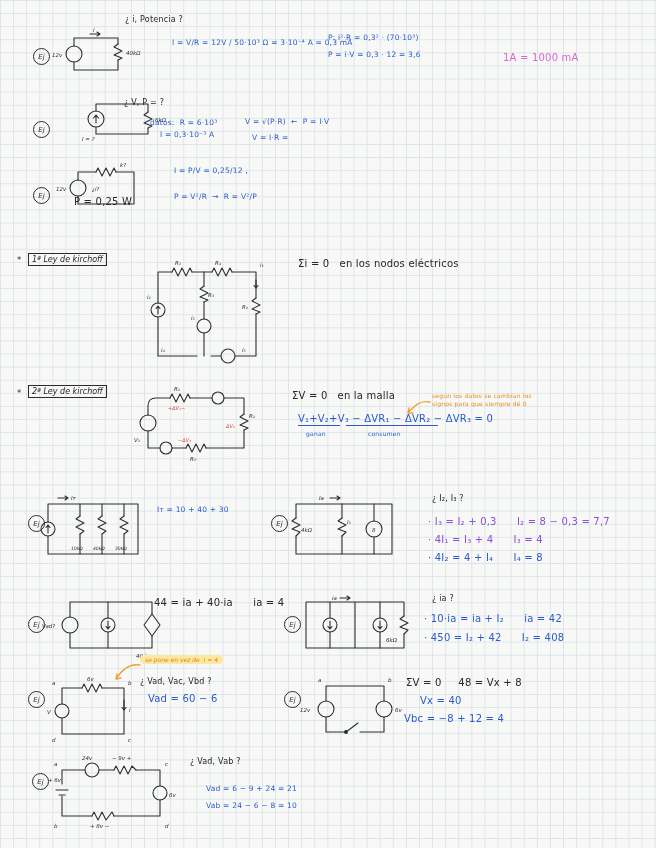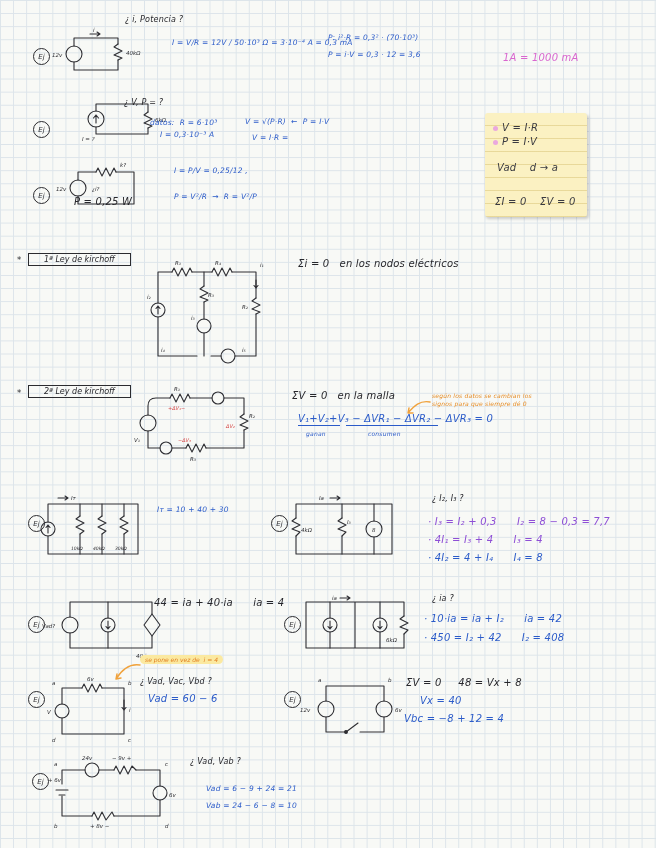--- a/index.html
+++ b/index.html
@@ -2,28 +2,28 @@
 <html><head>
 <meta charset="utf-8">
 <style>
   html,body{margin:0;padding:0;background:#e9eaea;}
   .page{position:relative;width:656px;height:848px;margin:0 auto;overflow:hidden;
     font-family:"DejaVu Sans",sans-serif;
     background:
       linear-gradient(to right,#dce4ea 1px,transparent 1px) 0 0/13.1px 13.1px,
       linear-gradient(to bottom,#dce4ea 1px,transparent 1px) 0 0/13.1px 13.1px,
       #f8f9f6;}
-  .t{position:absolute;white-space:pre;font-style:italic;letter-spacing:.2px;font-size:7.5px;line-height:1.2;}
+  .t{position:absolute;white-space:pre;letter-spacing:.2px;font-size:7.5px;line-height:1.2;}
   .s6{font-size:6px}.s7{font-size:10px}.s8{font-size:8px}.s9{font-size:8.5px}
   .ink{color:#26262b}.blue{color:#2b5bc9}.purple{color:#8e4fd6}.pink{color:#d966cf}
   .orange{color:#e6891f}
   .wrap{white-space:normal;line-height:1.3}
   .ej{position:absolute;width:15px;height:15px;border:1.4px solid #2b2b2f;border-radius:50%;
       display:flex;align-items:center;justify-content:center;font-size:7px;font-style:italic;color:#2b2b2f;background:transparent;margin-top:24px;}
-  .boxed{position:absolute;border:1.2px solid #2b2b2f;padding:1px 15px;font-size:8px;font-style:italic;color:#26262b;background:transparent;white-space:pre;}
+  .boxed{position:absolute;border:1.2px solid #2b2b2f;padding:1px 3px;font-size:8px;font-style:italic;color:#26262b;background:transparent;white-space:pre;}
   .sticky{position:absolute;left:485px;top:113px;width:102px;height:104px;background:#fbf1c2;border-radius:3px;
       box-shadow:1.5px 2px 3px rgba(0,0,0,.18);
       background-image:repeating-linear-gradient(to bottom,transparent 0 12px,rgba(190,160,60,.30) 12px 13px);}
   .sticky .t{color:#3a3a40}
   .dot{position:absolute;width:5px;height:5px;border-radius:50%;background:#eaa8de;}
   .ul{position:absolute;height:1.2px;background:#2b5bc9;}
   .pill{position:absolute;background:#fbe9a0;border-radius:7px;padding:1px 5px;font-size:6px;font-style:italic;color:#e07c1d;white-space:pre;}
   svg.ckt{position:absolute;overflow:visible}
   svg.ckt path,svg.ckt polyline,svg.ckt line,svg.ckt rect,svg.ckt circle,svg.ckt polygon{
       stroke:#2e2e33;stroke-width:1.1;fill:none;stroke-linecap:round;stroke-linejoin:round;}
@@ -90,28 +90,20 @@
       <path d="M68,12 H86 V44 H30 V36"></path>
     </g>
     <text x="8" y="31">12v</text>
     <text x="72" y="7">k?</text>
     <text x="44" y="31">¿i?</text>
   </svg>
   <span class="t ink s7" style="left:74px;top:196px">P = 0,25 W</span>
   <span class="t blue" style="left:174px;top:166px">I = P/V = 0,25/12 ,</span>
   <span class="t blue" style="left:174px;top:192px">P = V²/R  →  R = V²/P</span>
 
-  <div class="sticky">
-    <span class="dot" style="left:8px;top:13px"></span>
-    <span class="dot" style="left:8px;top:27px"></span>
-    <span class="t s7" style="left:17px;top:9px">V = I·R</span>
-    <span class="t s7" style="left:17px;top:23px">P = I·V</span>
-    <span class="t s7" style="left:12px;top:49px">Vad    d → a</span>
-    <span class="t s7" style="left:10px;top:83px">ΣI = 0    ΣV = 0</span>
-  </div>
 
   <span class="t ink s9" style="left:17px;top:255px">*</span>
   <div class="boxed" style="left:28px;top:253px">1ª Ley de kirchoff</div>
   <span class="t ink s7" style="left:298px;top:258px">Σi = 0   en los nodos eléctricos</span>
   <svg class="ckt" style="left:146px;top:256px" width="126" height="112" viewBox="0 0 126 112">
     <g>
       <path d="M12,16 H26 M46,16 H66 M86,16 H110 V42 M110,58 V100 H89 M75,100 H65 M51,100 H12 V61 M12,47 V16"></path>
       <polyline points="26,16 28,12 32,20 36,12 40,20 44,12 46,16"></polyline>
       <polyline points="66,16 68,12 72,20 76,12 80,20 84,12 86,16"></polyline>
       <polyline points="110,42 106,45 114,49 106,53 114,56 110,58"></polyline>

